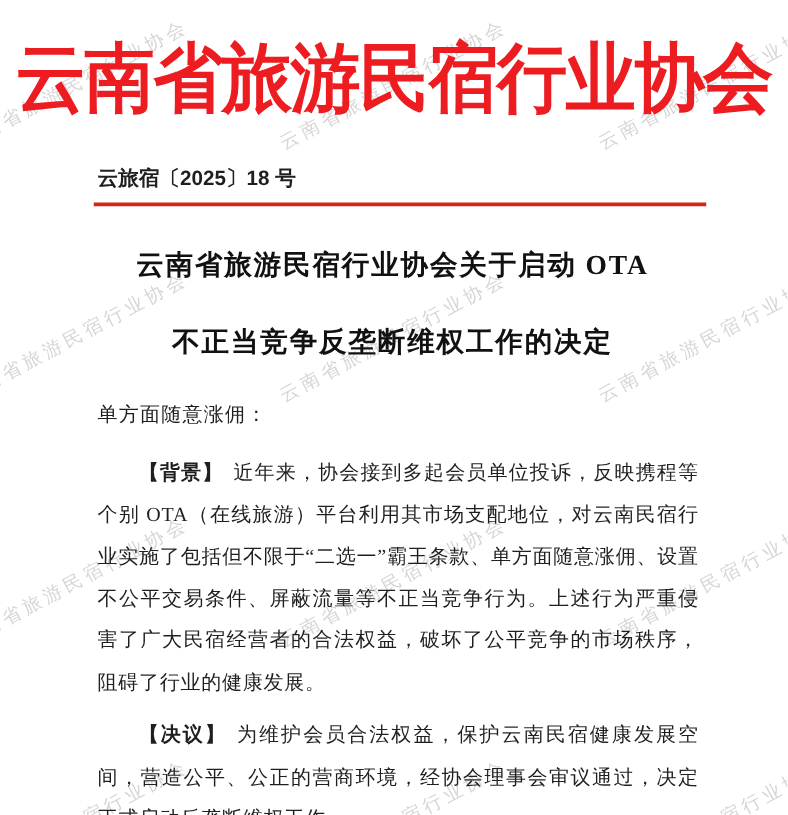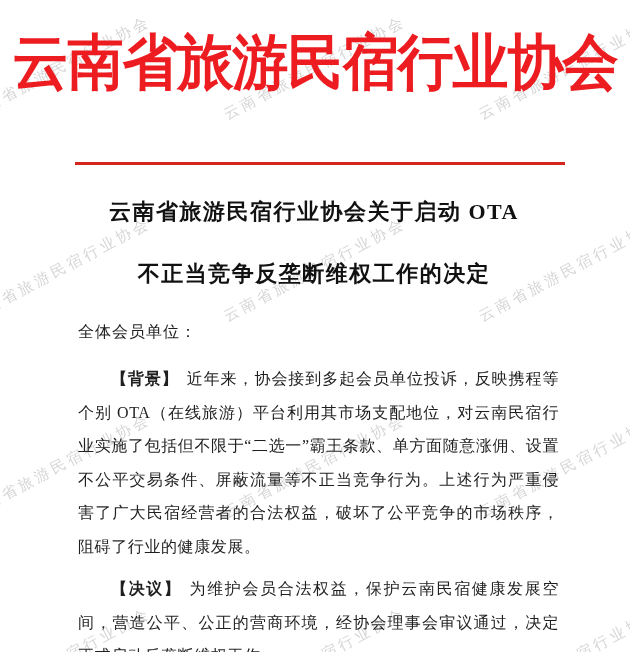--- a/index.html
+++ b/index.html
@@ -108,26 +108,27 @@
       <span style="left: 315px; top: 466px;">云南省旅游民宿行业协会</span>
       <span style="left: 570px; top: 466px;">云南省旅游民宿行业协会</span>
       <span style="left: 60px; top: 660px;">云南省旅游民宿行业协会</span>
       <span style="left: 315px; top: 660px;">云南省旅游民宿行业协会</span>
       <span style="left: 570px; top: 660px;">云南省旅游民宿行业协会</span>
     </div>
 
   <div class="red-header">云南省旅游民宿行业协会</div>
 
   <div class="meta-row">
+    <span class="doc-no">云旅宿〔2025〕18 号</span>
   </div>
 
   <div class="divider"></div>
 
   <div class="title l1">云南省旅游民宿行业协会关于启动 OTA</div>
   <div class="title l2">不正当竞争反垄断维权工作的决定</div>
 
-  <div class="salutation">全体会员单位：</div>
+  <div class="salutation">单方面随意涨佣：</div>
 
   <p class="para p1"><span class="ptag">【背景】</span><span>近年来，协会接到多起会员单位投诉，反映携程等个别 OTA（在线旅游）平台利用其市场支配地位，对云南民宿行业实施了包括但不限于“二选一”霸王条款、单方面随意涨佣、设置不公平交易条件、屏蔽流量等不正当竞争行为。上述行为严重侵害了广大民宿经营者的合法权益，破坏了公平竞争的市场秩序，阻碍了行业的健康发展。</span></p>
 
   <p class="para p2"><span class="ptag">【决议】</span><span>为维护会员合法权益，保护云南民宿健康发展空间，营造公平、公正的营商环境，经协会理事会审议通过，决定正式启动反垄断维权工作。</span></p>
 
 </div>
 
 </body></html>

